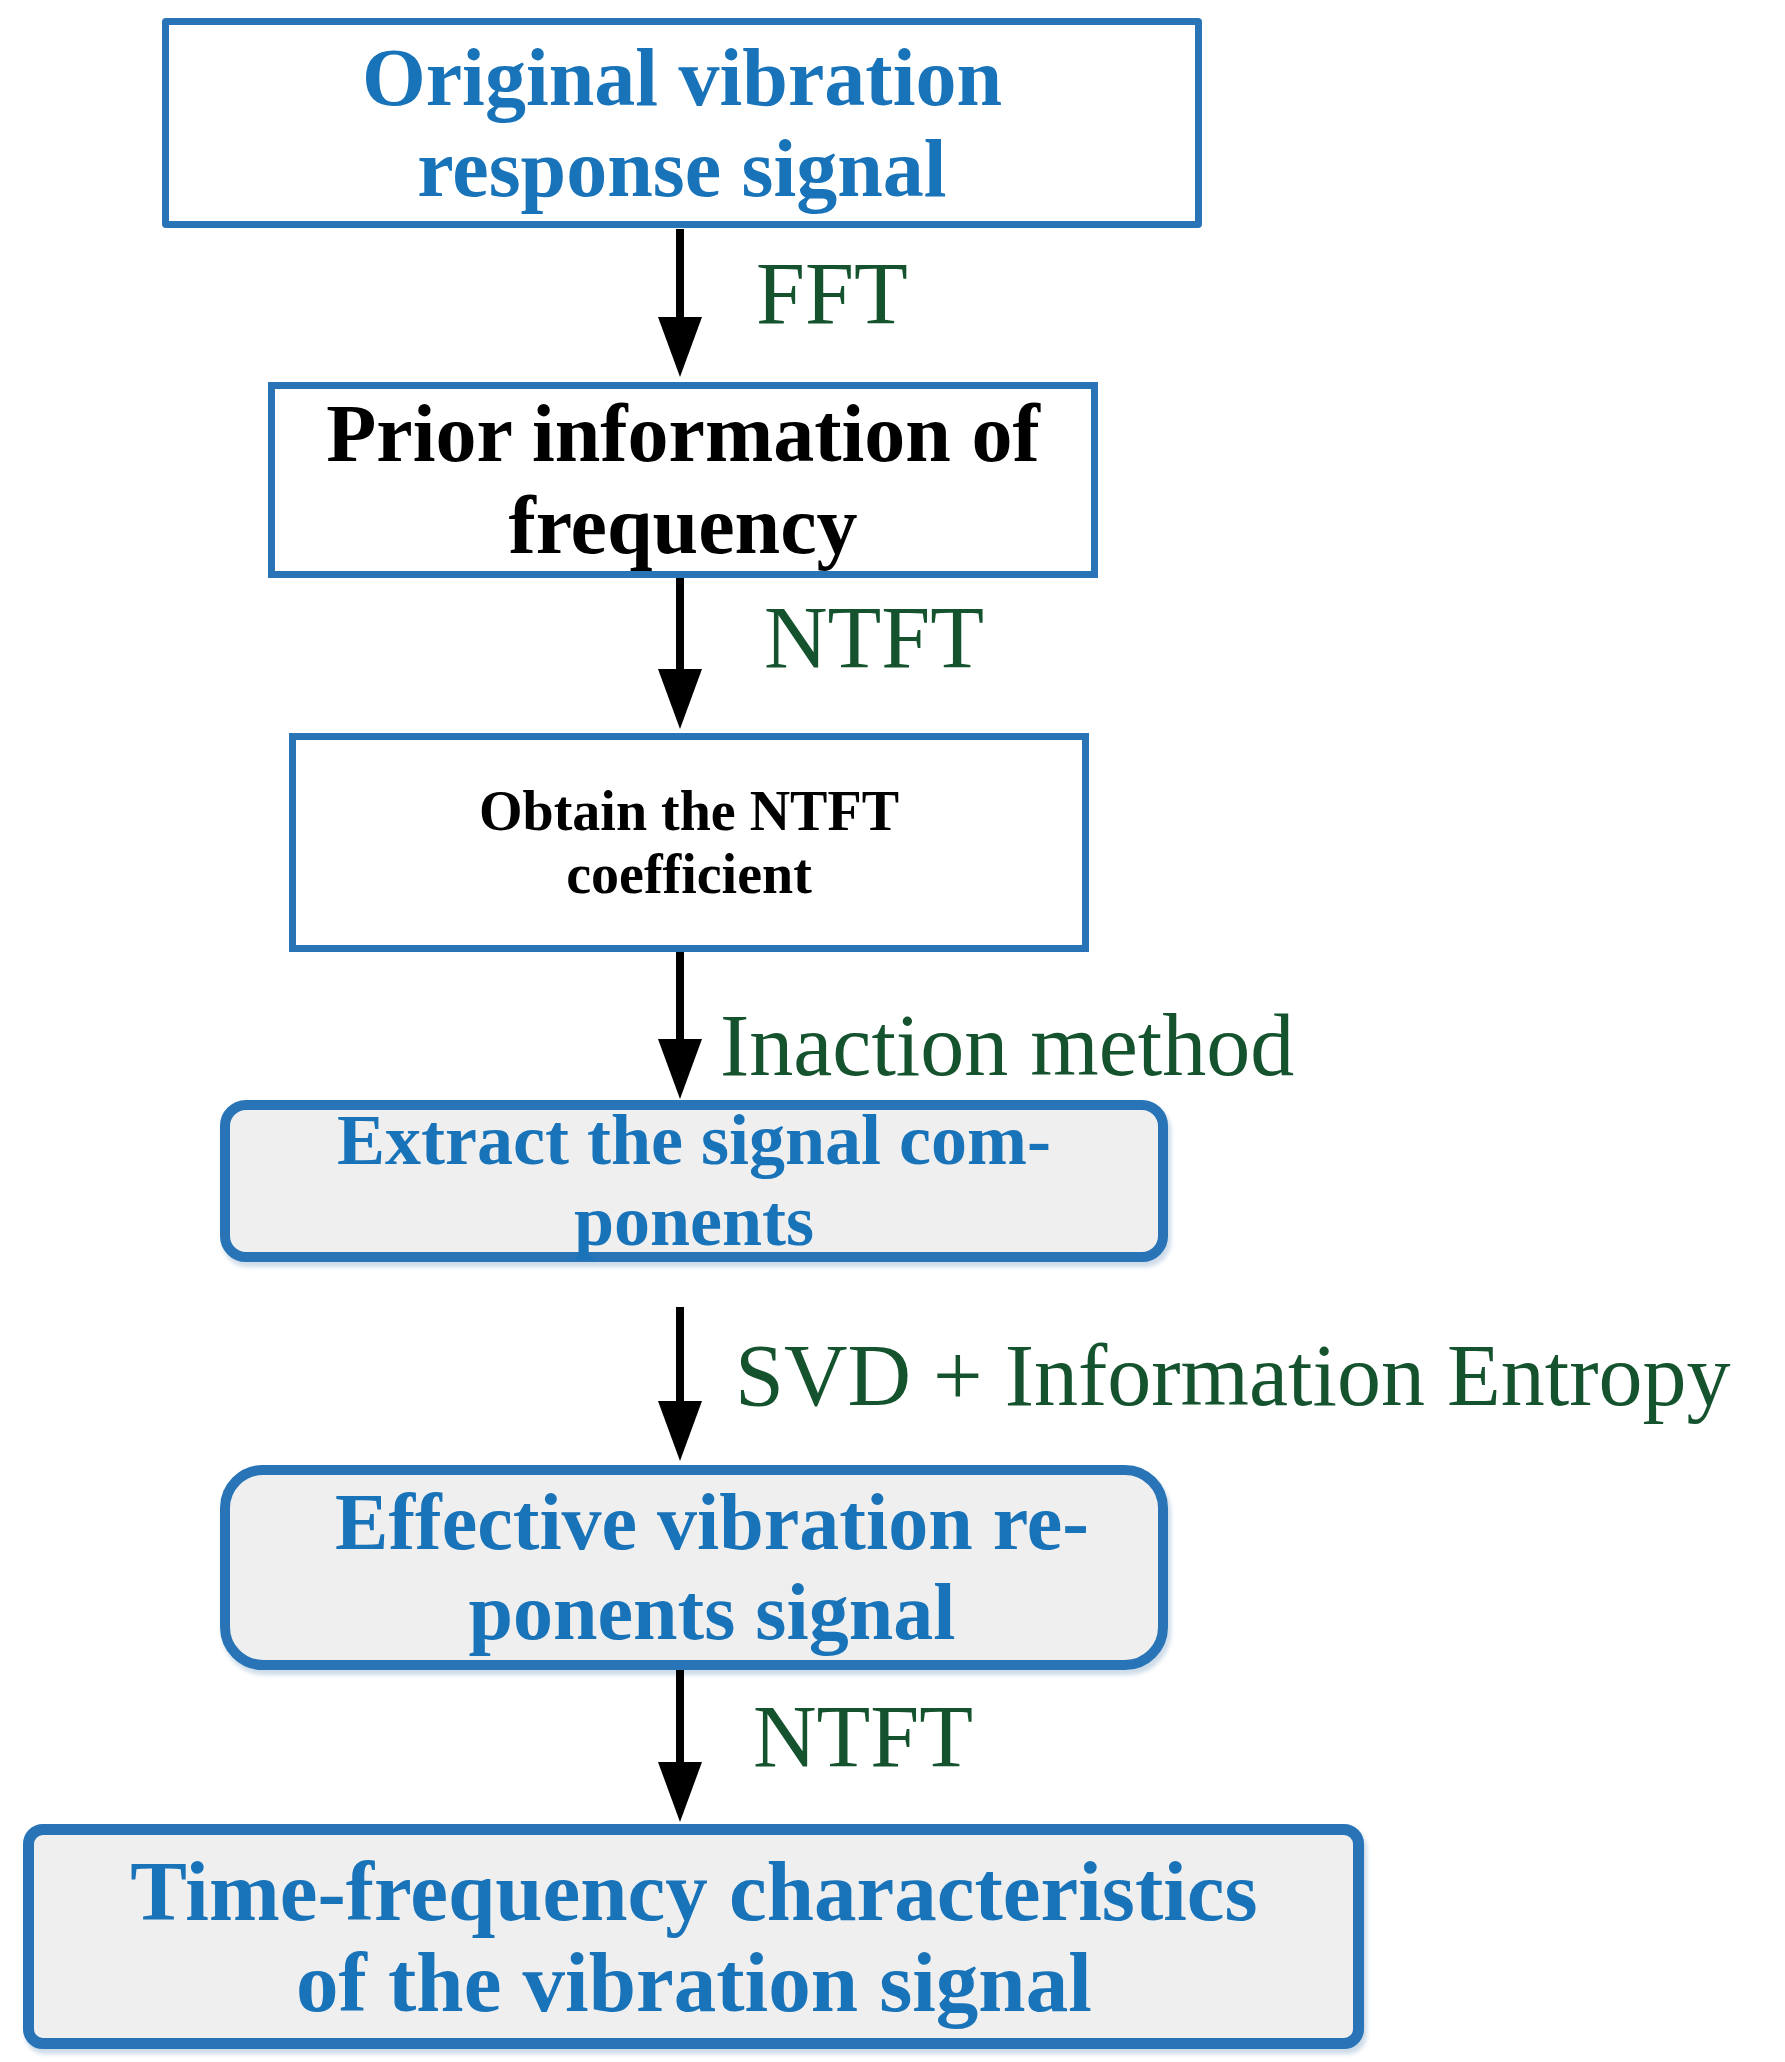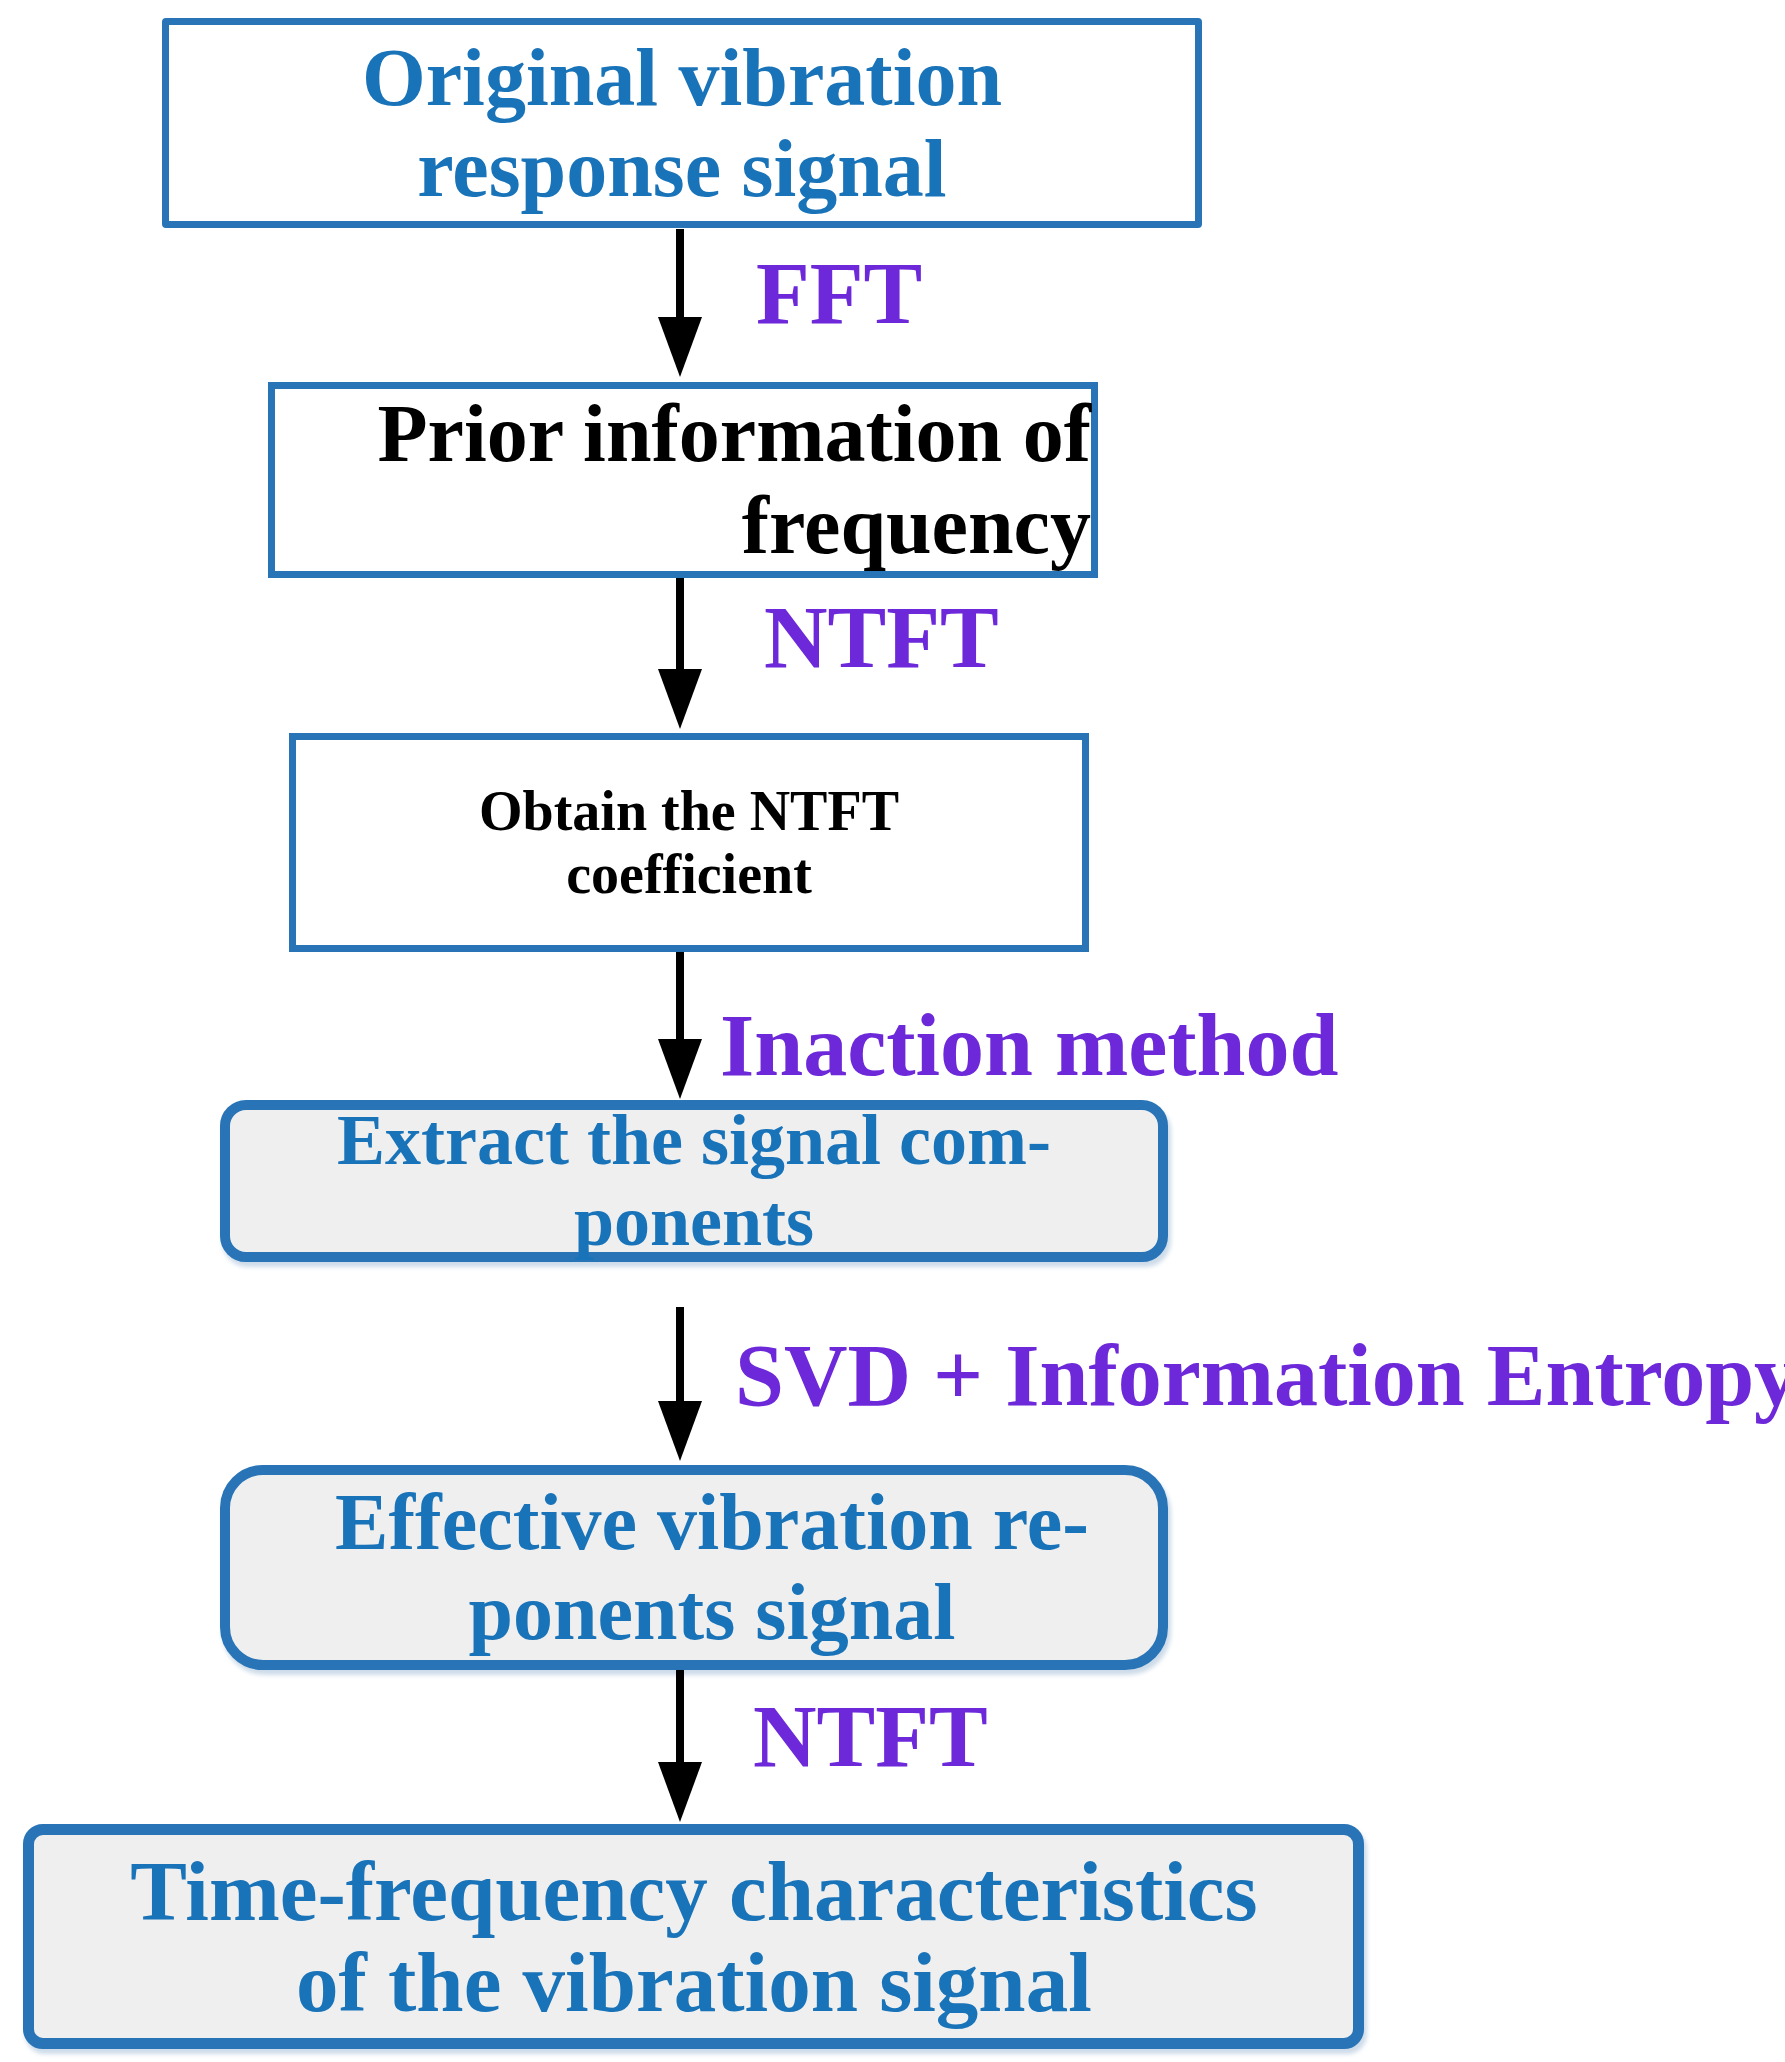--- a/index.html
+++ b/index.html
@@ -27,21 +27,21 @@
   .rounded { border-radius: 42px; }
   .gray {
     background: #EFEFEF;
     border-width: 10px;
     box-shadow: 2.5px 5px 4.2px rgba(130,165,200,0.40);
   }
   .blue-text  { color: #1973B9; }
   .black-text { color: #000000; }
 
   .box1 { left: 162px;  top: 18.4px;   width: 1040px; height: 210px; font-size: 82px;  border-radius: 4px; }
-  .box2 { left: 268px;  top: 382px;  width: 830px;  height: 196px; font-size: 82px; align-items: flex-end; }
+  .box2 { left: 268px;  top: 382px;  width: 830px;  height: 196px; font-size: 82px; }
   .box3 { left: 289px;  top: 733px;  width: 800px;  height: 219px; font-size: 56px; }
   .box4 { left: 220px;  top: 1100px; width: 948px; height: 162px; font-size: 72px; border-radius: 26px; }
   .box5 { left: 220px;  top: 1465px; width: 948px; height: 205px; font-size: 80px; border-radius: 43px; padding-left: 36px; }
   .box6 { left: 23.4px;   top: 1824px; width: 1341px; height: 225px; font-size: 85px; border-radius: 20px; border-width: 11px; }
   .box6 .line { line-height: 1.06; }
 
   .arrow-group { position: absolute; }
   .arrow-shaft {
     position: absolute;
     left: 676px;
@@ -57,22 +57,22 @@
     border-top: 60px solid #000000;
   }
   .shaft1 { top: 229px;  height: 88px; } .head1 { top: 317px; }
   .shaft2 { top: 578px;  height: 91px; } .head2 { top: 669px; }
   .shaft3 { top: 952px; height: 87px; } .head3 { top: 1039px; }
   .shaft4 { top: 1307px; height: 94px; } .head4 { top: 1401px; }
   .shaft5 { top: 1670px; height: 93px; } .head5 { top: 1762px; }
 
   .label {
     position: absolute;
-    color: #6d28d9;
-    font-weight: bold;
+    color: #14532d;
+    font-weight: normal;
     font-size: 88px;
     line-height: 1;
     white-space: nowrap;
   }
   .label1 { left: 756px; top: 250px; }
   .label2 { left: 764px; top: 594px; }
   .label3 { left: 720px; top: 954px; margin-top: 48px; }
   .label4 { left: 735px; top: 1332px; }
   .label5 { left: 753px; top: 1693px; }
 </style>

